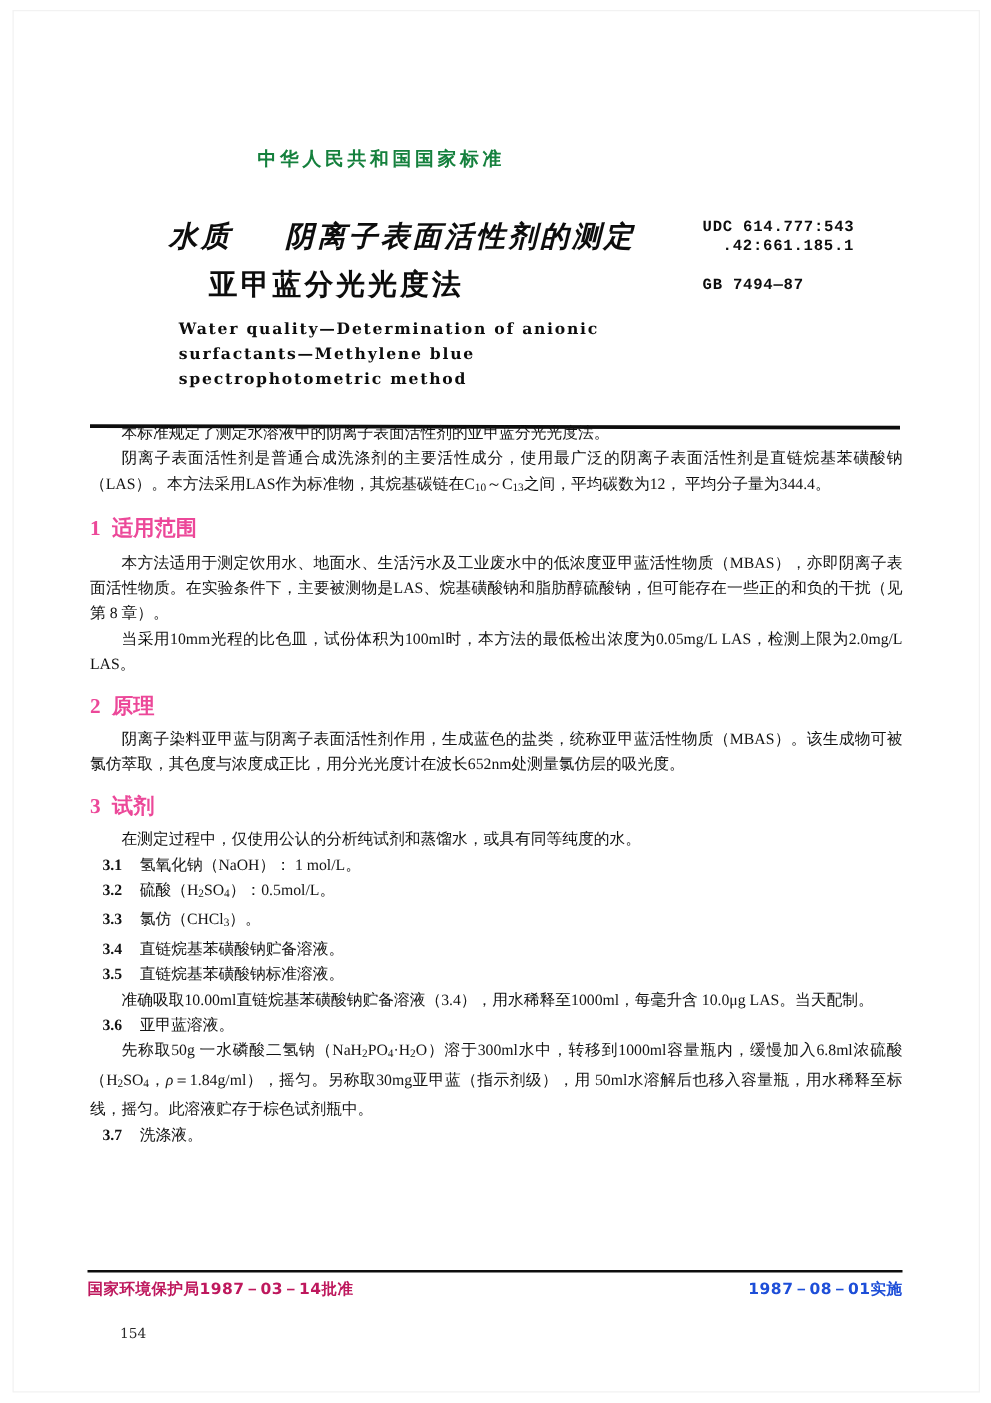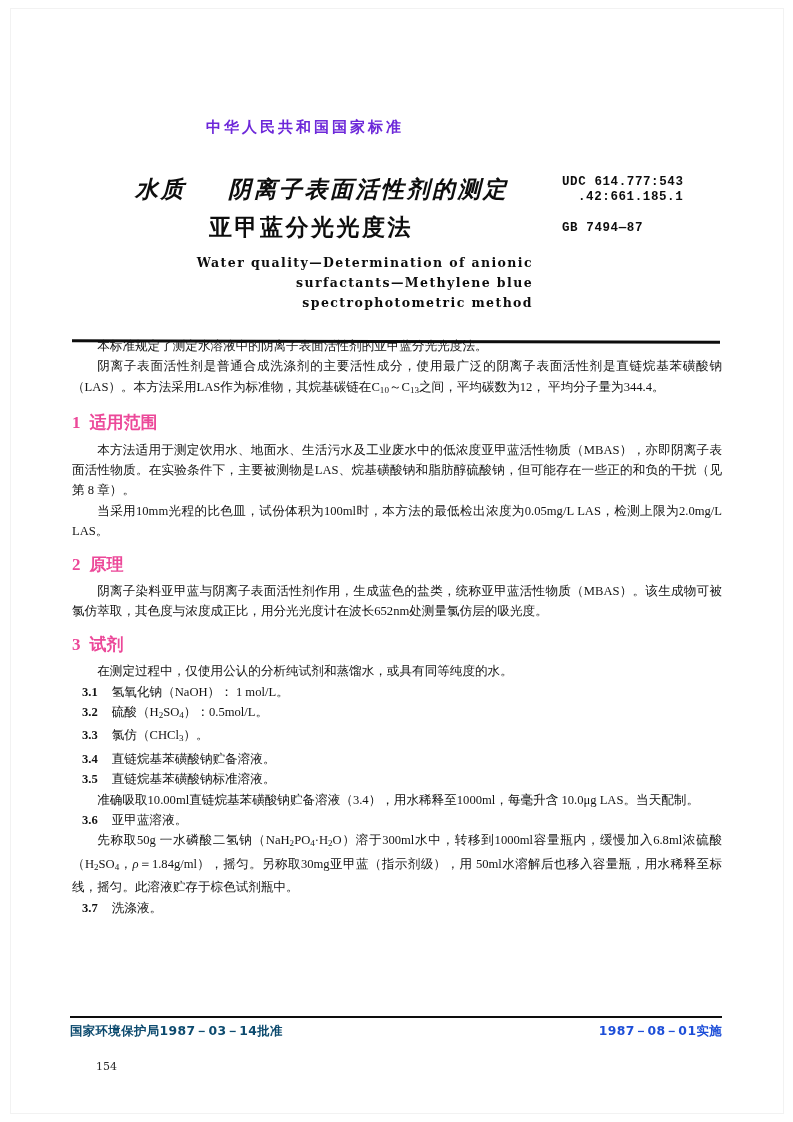--- a/index.html
+++ b/index.html
@@ -35,21 +35,21 @@
   }
 
   
   .std-header {
     position: absolute;
     left: 206px;
     top: 118px;
     font-size: 15px;
     letter-spacing: 3px;
     font-weight: 600;
-    color: #6d28d9;
+    color: #15803d;
   }
 
   .title-block {
     position: absolute;
     left: 135px;
     top: 174px;
     width: 400px;
   }
   .title-line1 {
     font-size: 23px;
@@ -58,21 +58,21 @@
     color: #0d0d0d;
     white-space: pre;
     font-style: italic;
   }
   .title-line2 {
     font-size: 23px;
     font-weight: 600;
     letter-spacing: 2.5px;
     color: #0d0d0d;
     margin-top: 7px;
-    margin-left: 74px;
+    margin-left: 32px;
     white-space: pre;
   }
 
   .code-block {
     position: absolute;
     left: 562px;
     top: 175px;
     font-family: Liberation Mono, monospace;
     font-weight: 700;
     font-size: 12.5px;
@@ -81,21 +81,21 @@
   }
   .code-udc1 { white-space: pre; }
   .code-udc2 { white-space: pre; margin-left: 16px; margin-top: 1px; }
   .code-gb   { white-space: pre; margin-top: 17px; }
 
   .en-title {
     position: absolute;
     left: 143px;
     top: 253px;
     width: 390px;
-    text-align: right;
+    text-align: left;
     font-family: "DejaVu Serif", "Liberation Serif", serif;
     font-weight: 700;
     font-size: 12.5px;
     letter-spacing: 1.4px;
     line-height: 20px;
     color: #0d0d0d;
   }
 
   .rule {
     position: absolute;
@@ -154,21 +154,21 @@
     height: 2.2px;
     background: #0d0d0d;
   }
   .footer-left {
     position: absolute;
     left: 70px;
     top: 1023px;
     font-size: 12.4px;
     font-weight: 600;
     letter-spacing: 0.4px;
-    color: #0c4a6e;
+    color: #be185d;
     white-space: pre;
   }
   .footer-right {
     position: absolute;
     right: 71px;
     top: 1023px;
     font-size: 12.4px;
     font-weight: 600;
     letter-spacing: 0.4px;
     color: #1d4ed8;

